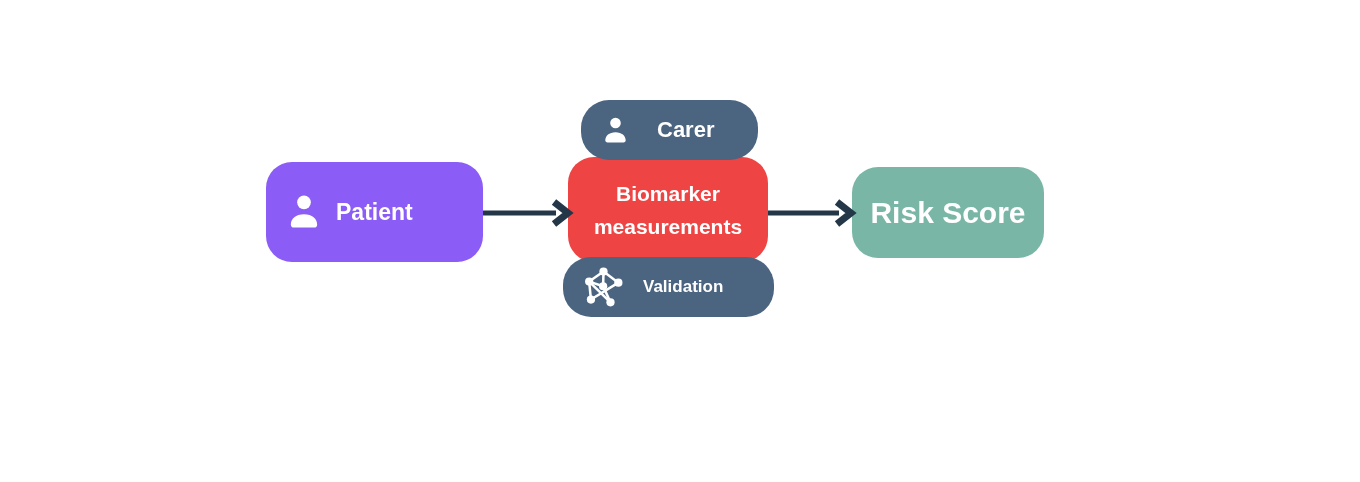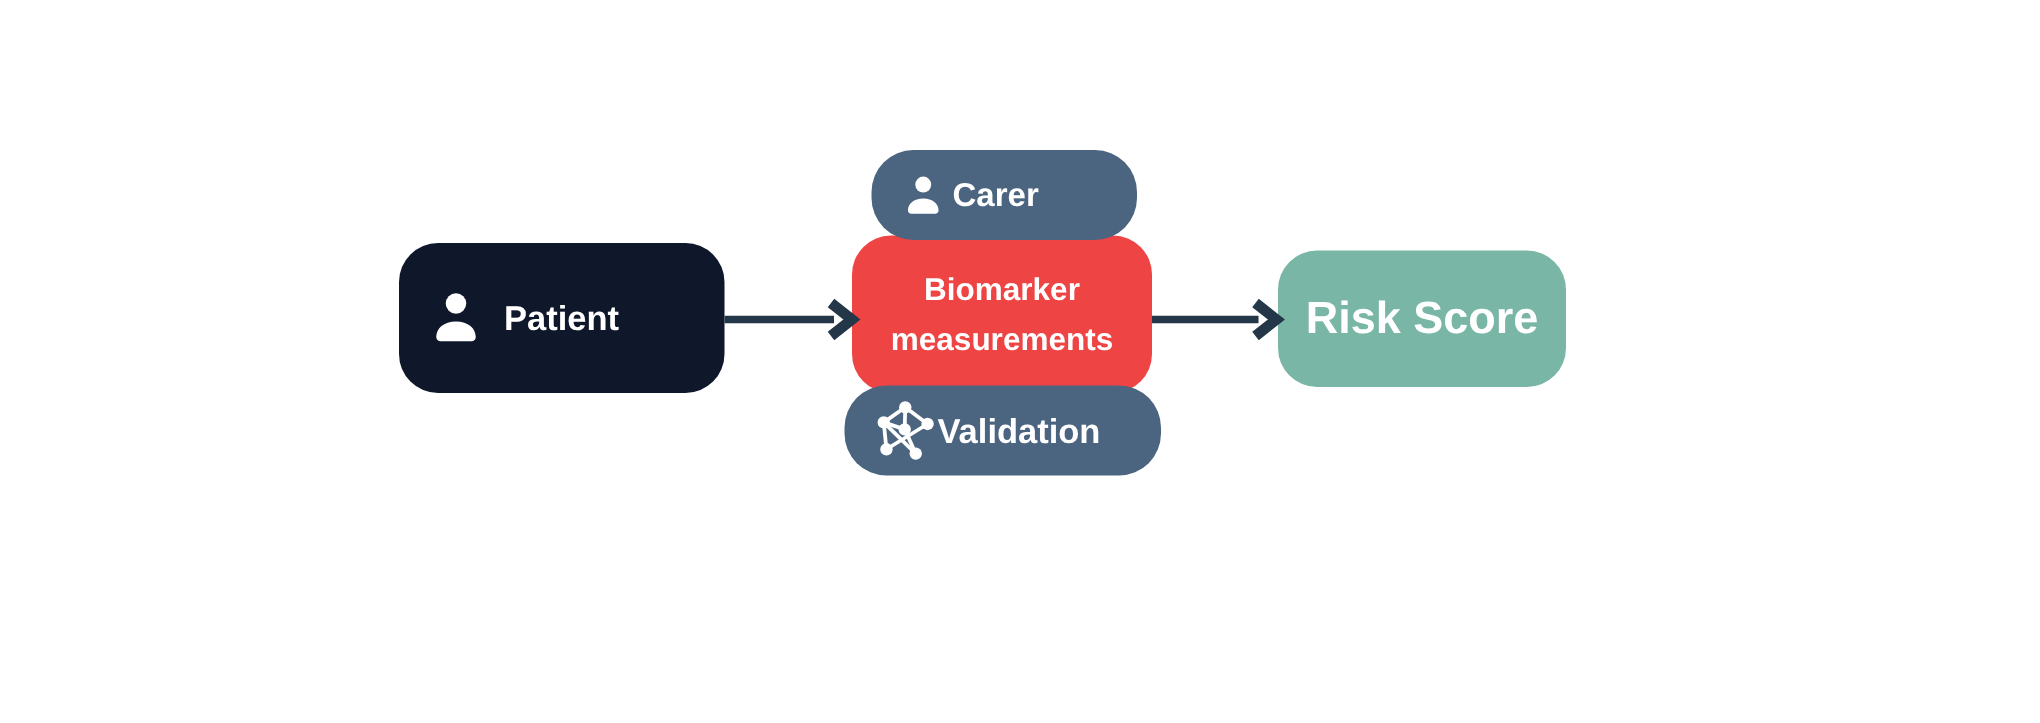--- a/index.html
+++ b/index.html
@@ -18,33 +18,33 @@
     font-weight:700;
     box-sizing:border-box;
   }
   .node .label{white-space:nowrap;}
   .node-patient{
     left:266px;top:162px;width:217px;height:100px;
     border-radius:26px;padding-left:18px;gap:12px;font-size:23px;z-index:1;
   }
   .node-carer{
     left:581px;top:100px;width:177px;height:60px;
-    border-radius:28px;padding-left:19px;gap:4px;font-size:22px;z-index:3;
+    border-radius:28px;padding-left:19px;gap:26px;font-size:22px;z-index:3;
   }
   .node-biomarker{
     left:568px;top:157px;width:200px;height:105px;
     border-radius:26px;justify-content:center;z-index:1;
   }
   .node-biomarker .label{
     white-space:normal;text-align:center;
     font-size:21px;line-height:33px;width:170px;
   }
   .node-validation{
     left:563px;top:257px;width:211px;height:60px;
-    border-radius:28px;padding-left:19px;gap:0;font-size:23px;z-index:3;
+    border-radius:28px;padding-left:19px;gap:18px;font-size:17px;z-index:3;
   }
   .node-risk{
     left:852px;top:167px;width:192px;height:91px;
     border-radius:26px;justify-content:center;font-size:30px;z-index:1;
   }
   .icon{display:flex;align-items:center;justify-content:center;flex:0 0 auto;}
   .icon svg{display:block;}
 </style>
 </head>
 <body>
@@ -59,21 +59,21 @@
     <g>
       <line x1="768" y1="213" x2="839" y2="213" stroke-width="5" style="stroke: rgb(36, 55, 72);"></line>
       <path d="M837 202 L851 213 L837 224" fill="none" stroke-width="7" style="stroke: rgb(36, 55, 72);"></path>
     </g>
   </svg>
 
   <div class="node node-biomarker" style="background-color: #ef4444;">
     <div class="label">Biomarker measurements</div>
   </div>
 
-  <div class="node node-patient" style="background-color: #0f172a;">
+  <div class="node node-patient" style="background-color: #8b5cf6;">
     <span class="icon">
       <svg width="40" height="40" viewBox="0 0 24 24">
         <circle cx="12" cy="6.2" r="4.1" fill="#ffffff"></circle>
         <path d="M12 13.4c-4.9 0-7.9 2.8-7.9 6.2 0 1 .8 1.7 1.7 1.7h12.4c1 0 1.7-.7 1.7-1.7 0-3.4-3-6.2-7.9-6.2z" fill="#ffffff"></path>
       </svg>
     </span>
     <span class="label">Patient</span>
   </div>
 
   <div class="node node-carer" style="background-color: rgb(75, 100, 128);">

